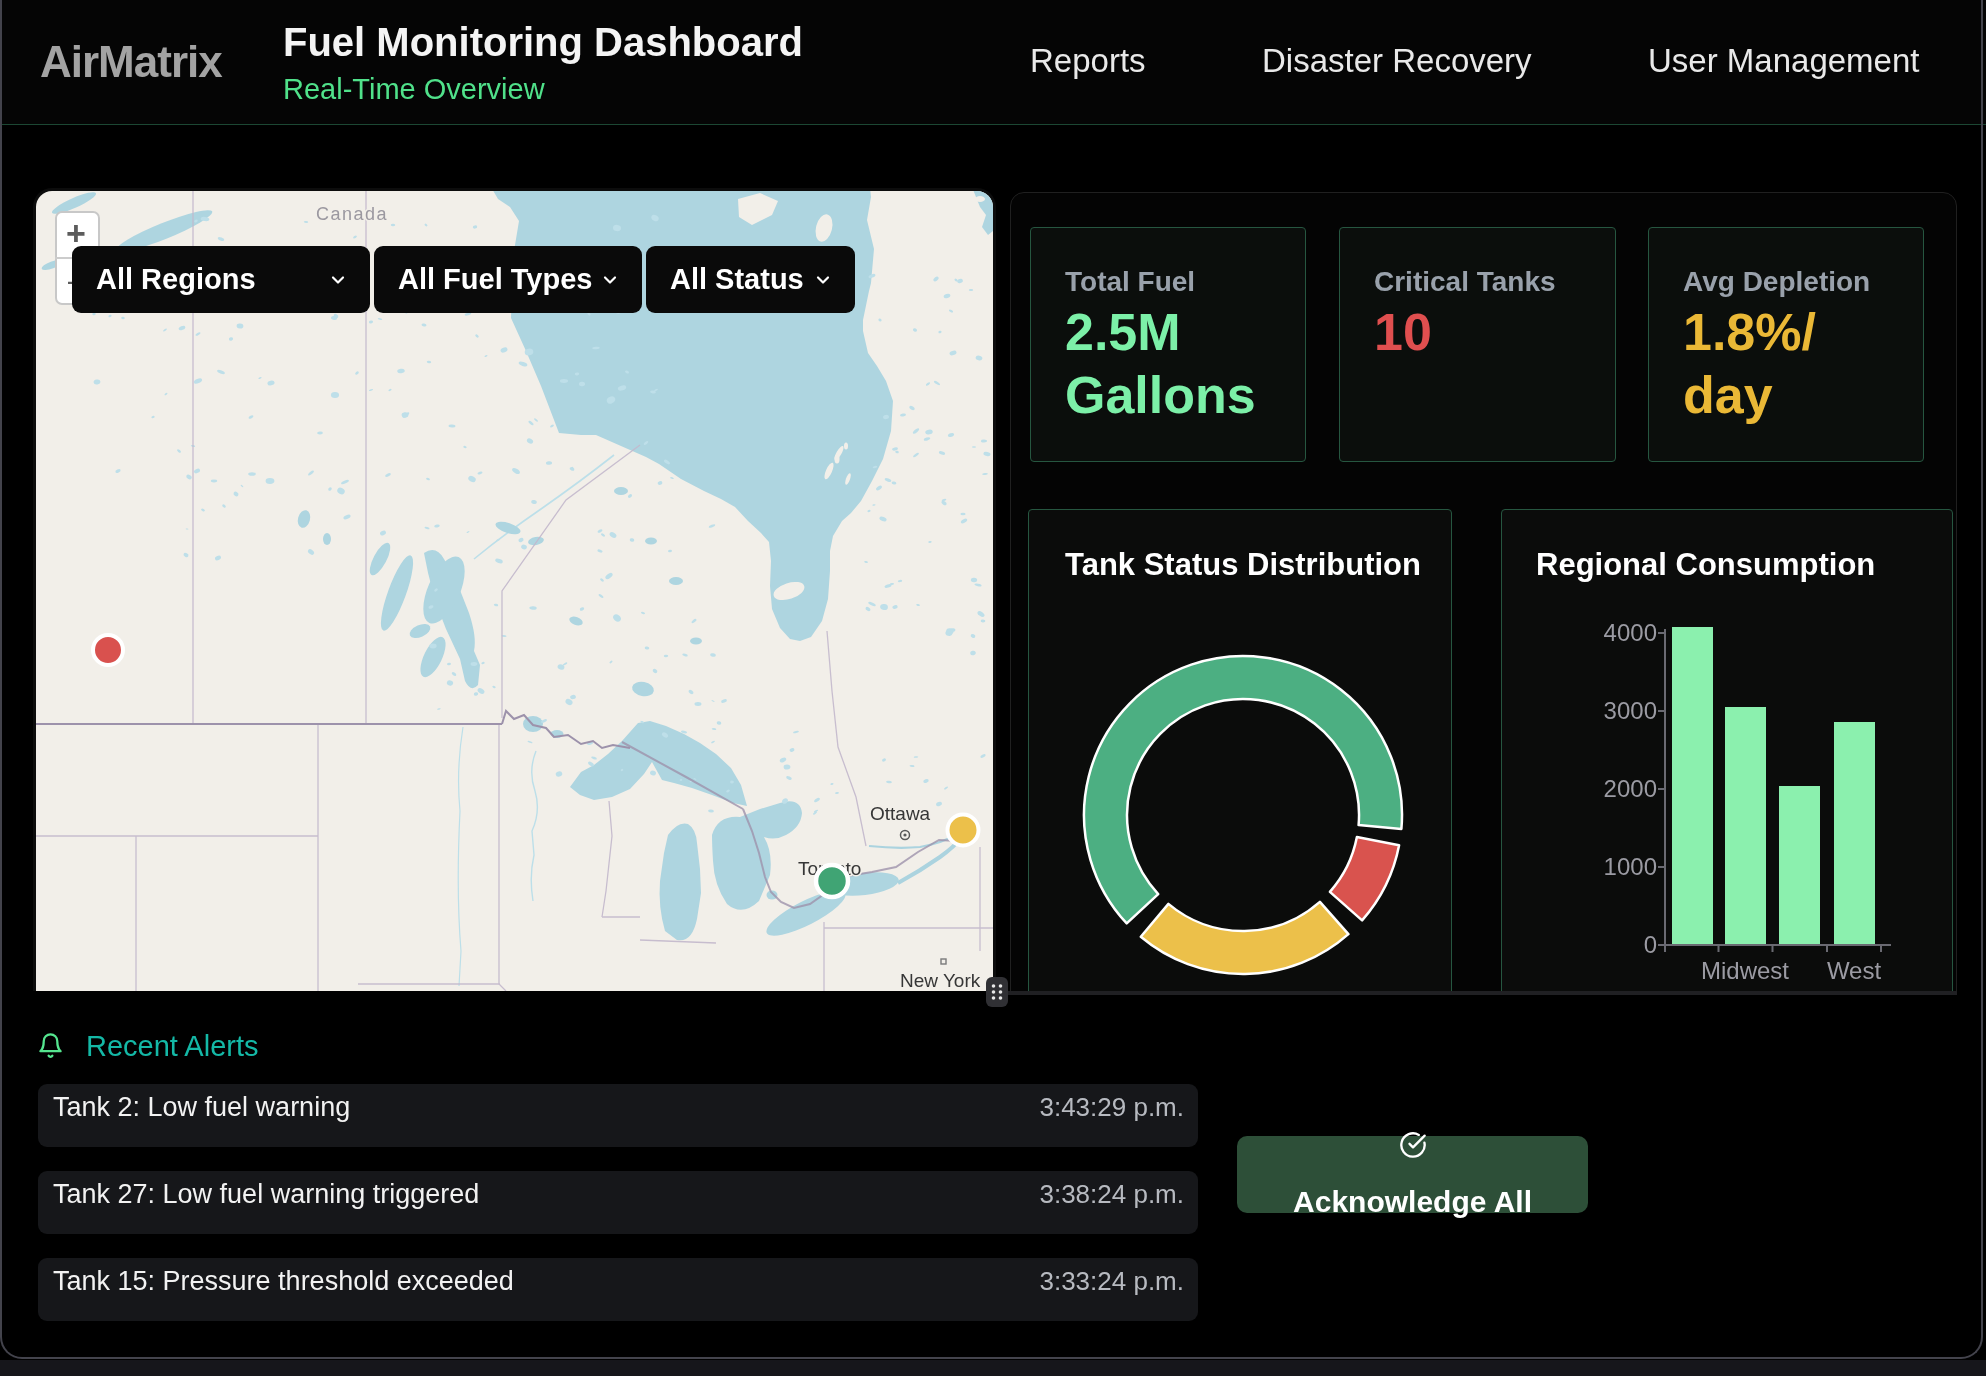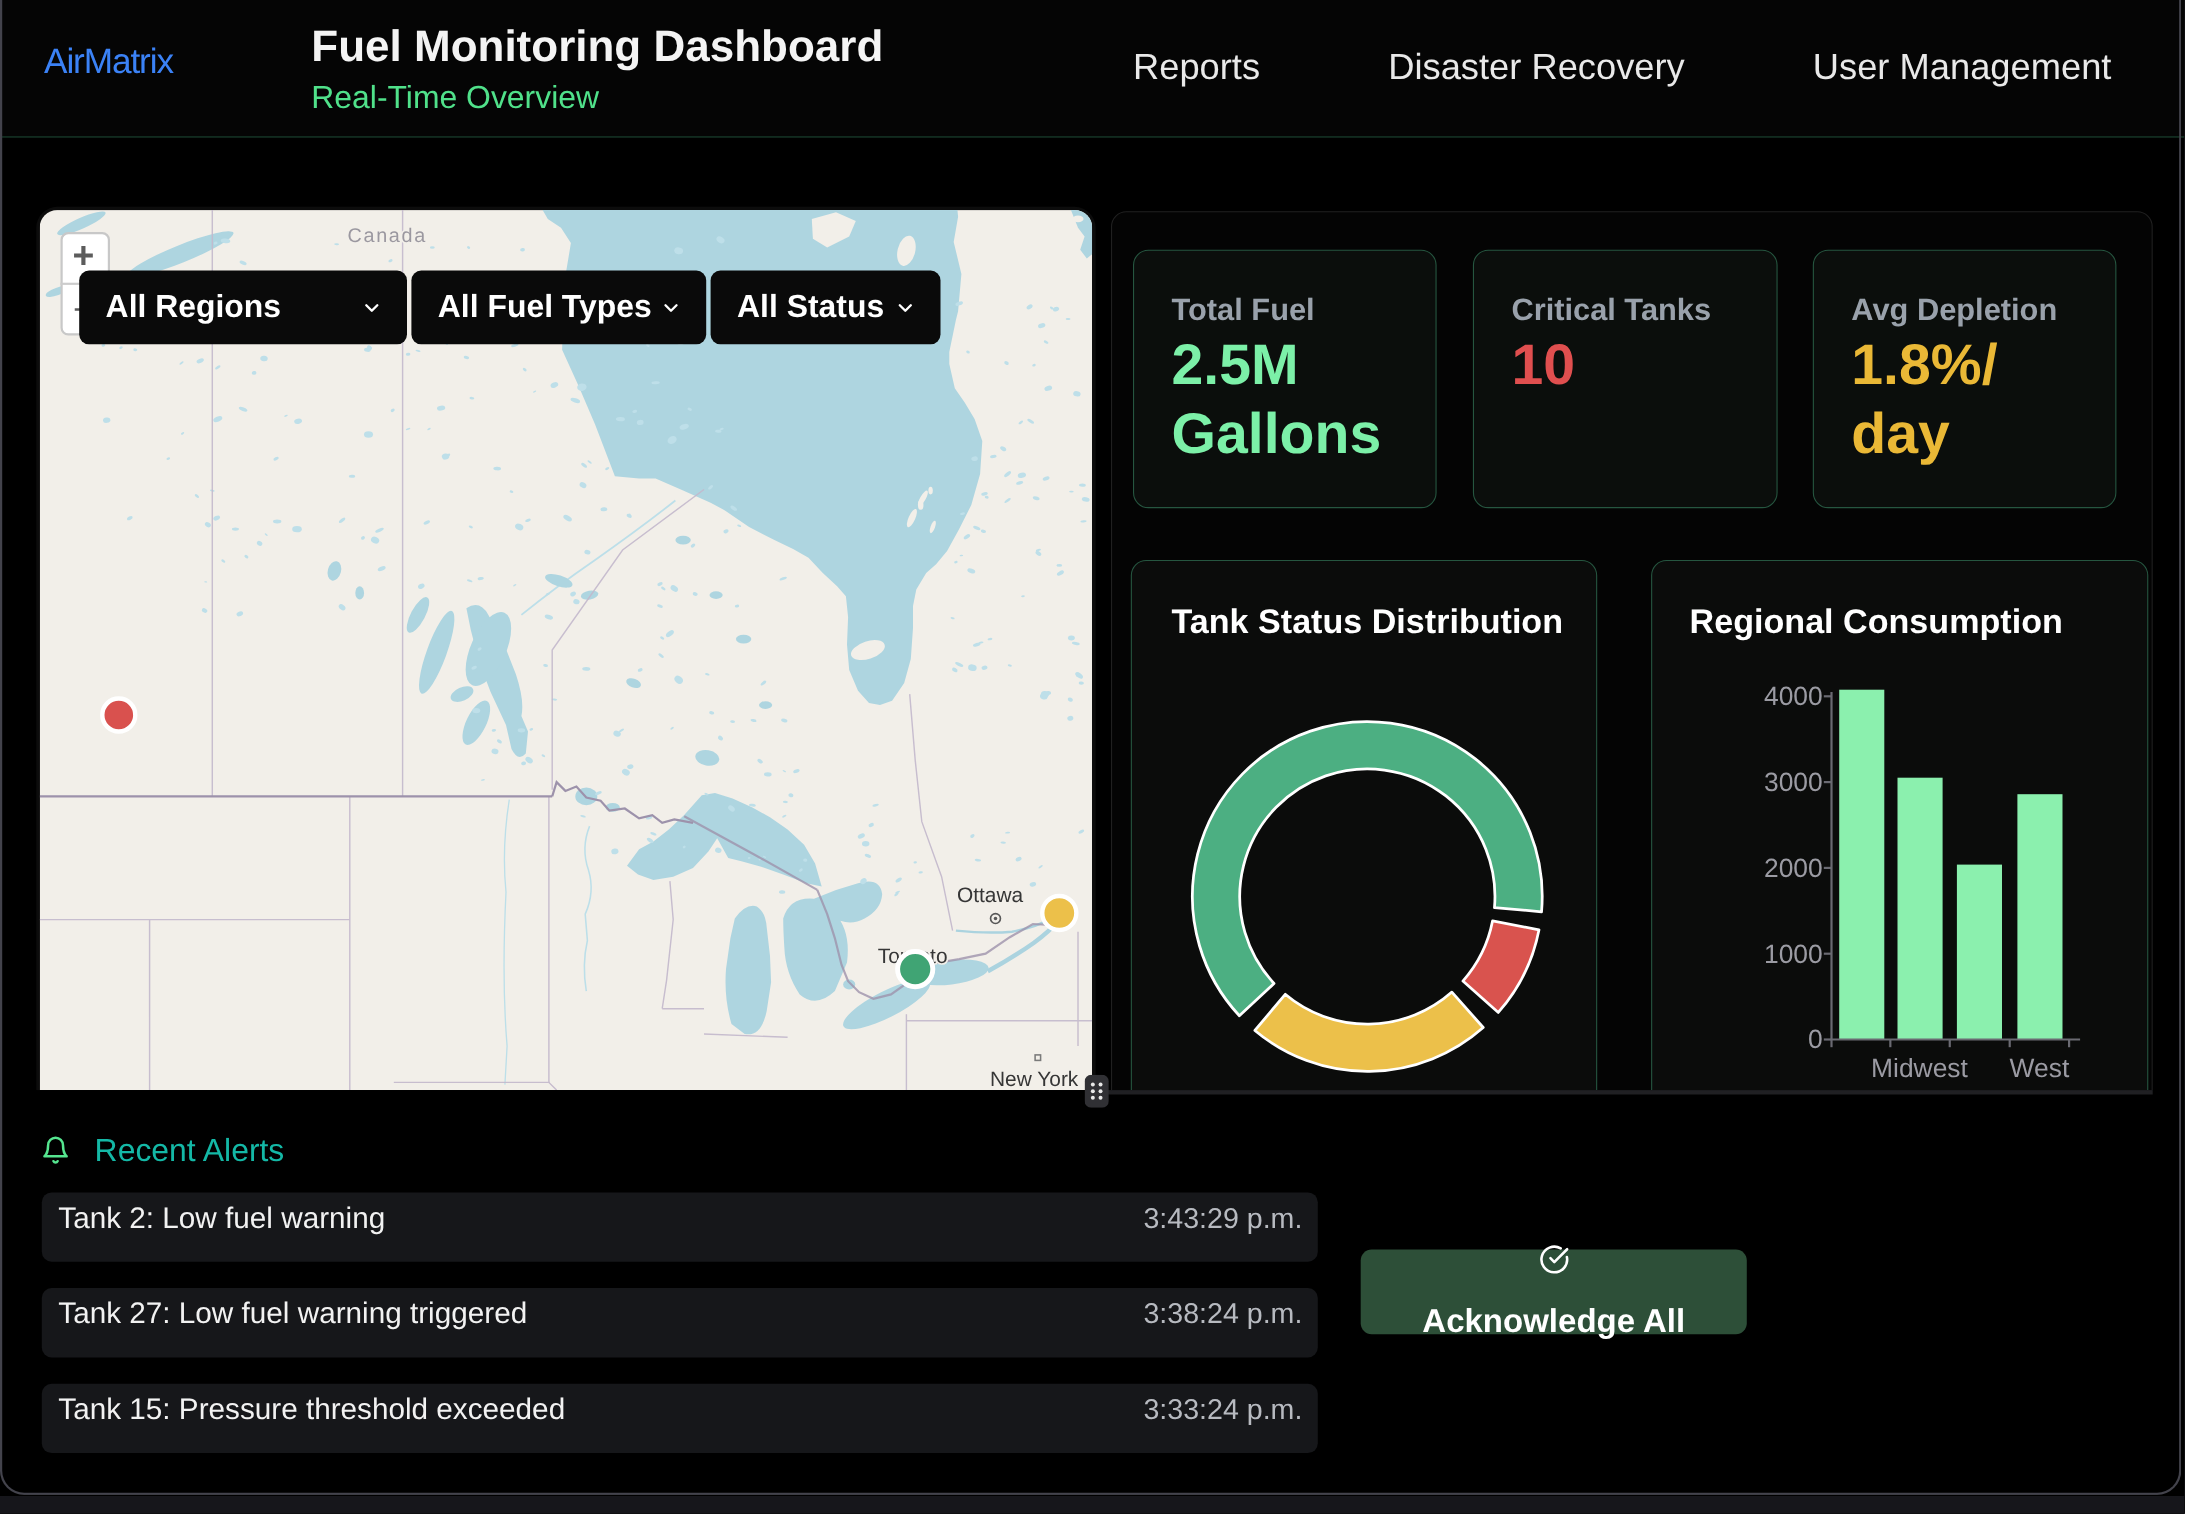--- a/index.html
+++ b/index.html
@@ -1,34 +1,34 @@
 <!DOCTYPE html>
 <html><head><meta charset="utf-8"><style>
 * { margin:0; padding:0; box-sizing:border-box; }
 body { font-family:"Liberation Sans", sans-serif; background:#000; }
 #root { position:relative; width:1986px; height:1376px; background:#000; overflow:hidden; }
 .abs { position:absolute; }
-.card { position:absolute; background:#0b0e0c; border:1.5px solid #265640; border-radius:14px; }
+.card { position:absolute; background:#0b0e0c; border:1.5px solid #265640; border-radius:4px; }
 .statlabel { font-size:28px; font-weight:700; color:#99a1ab; }
 .statval { font-size:52px; font-weight:700; line-height:63px; margin-top:3px; }
 .ctitle { position:absolute; left:36px; top:37px; font-size:31px; font-weight:700; color:#fff; }
 .drop { position:absolute; top:246px; height:67px; background:#0a0a0a; border-radius:9px;
         display:flex; align-items:center; justify-content:space-between; padding:0 22px 0 24px;
         color:#fff; font-size:29px; font-weight:600; }
 .alert { position:absolute; left:38px; width:1160px; height:63px; background:#16171a; border-radius:9px;
          display:flex; align-items:center; justify-content:space-between; padding:0 14px 16px 15px; }
 .alert .t { color:#f2f2f2; font-size:27px; }
 .alert .tm { color:#b7bac0; font-size:26px; }
 .btn { position:absolute; top:1136px; height:77px; border-radius:10px; display:flex;
        align-items:center; justify-content:center; gap:26px; font-size:30px; font-weight:700;flex-direction:column; }
 </style></head><body>
 <div id="root">
 
   <div class="abs" style="left:0;top:0;width:1986px;height:125px;background:#050505;border-bottom:1px solid #1c4733">
-    <div class="abs" style="left:40px;top:37px;font-size:32px;font-weight:400;letter-spacing:-1px;color:#3b82f6">AirMatrix</div>
+    <div class="abs" style="left:40px;top:37px;font-size:44px;font-weight:700;letter-spacing:-1px;color:#a3a3a3">AirMatrix</div>
     <div class="abs" style="left:283px;top:20px;font-size:40px;font-weight:700;color:#f4f4f4">Fuel Monitoring Dashboard</div>
     <div class="abs" style="left:283px;top:73px;font-size:29px;font-weight:500;color:#50e18a">Real-Time Overview</div>
     <div class="abs" style="left:1030px;top:42px;font-size:33px;color:#e9e9e9">Reports</div>
     <div class="abs" style="left:1262px;top:42px;font-size:33px;color:#e9e9e9">Disaster Recovery</div>
     <div class="abs" style="left:1648px;top:42px;font-size:33px;color:#e9e9e9">User Management</div>
   </div>
 
   <div class="abs" style="left:36px;top:191px;width:957px;height:800px;border-radius:16px 16px 0 0;
        overflow:hidden;box-shadow:0 0 0 3px #0c0c0c">
     <svg width="957" height="800" viewBox="0 0 957 800" style="position:absolute;left:0;top:0">

